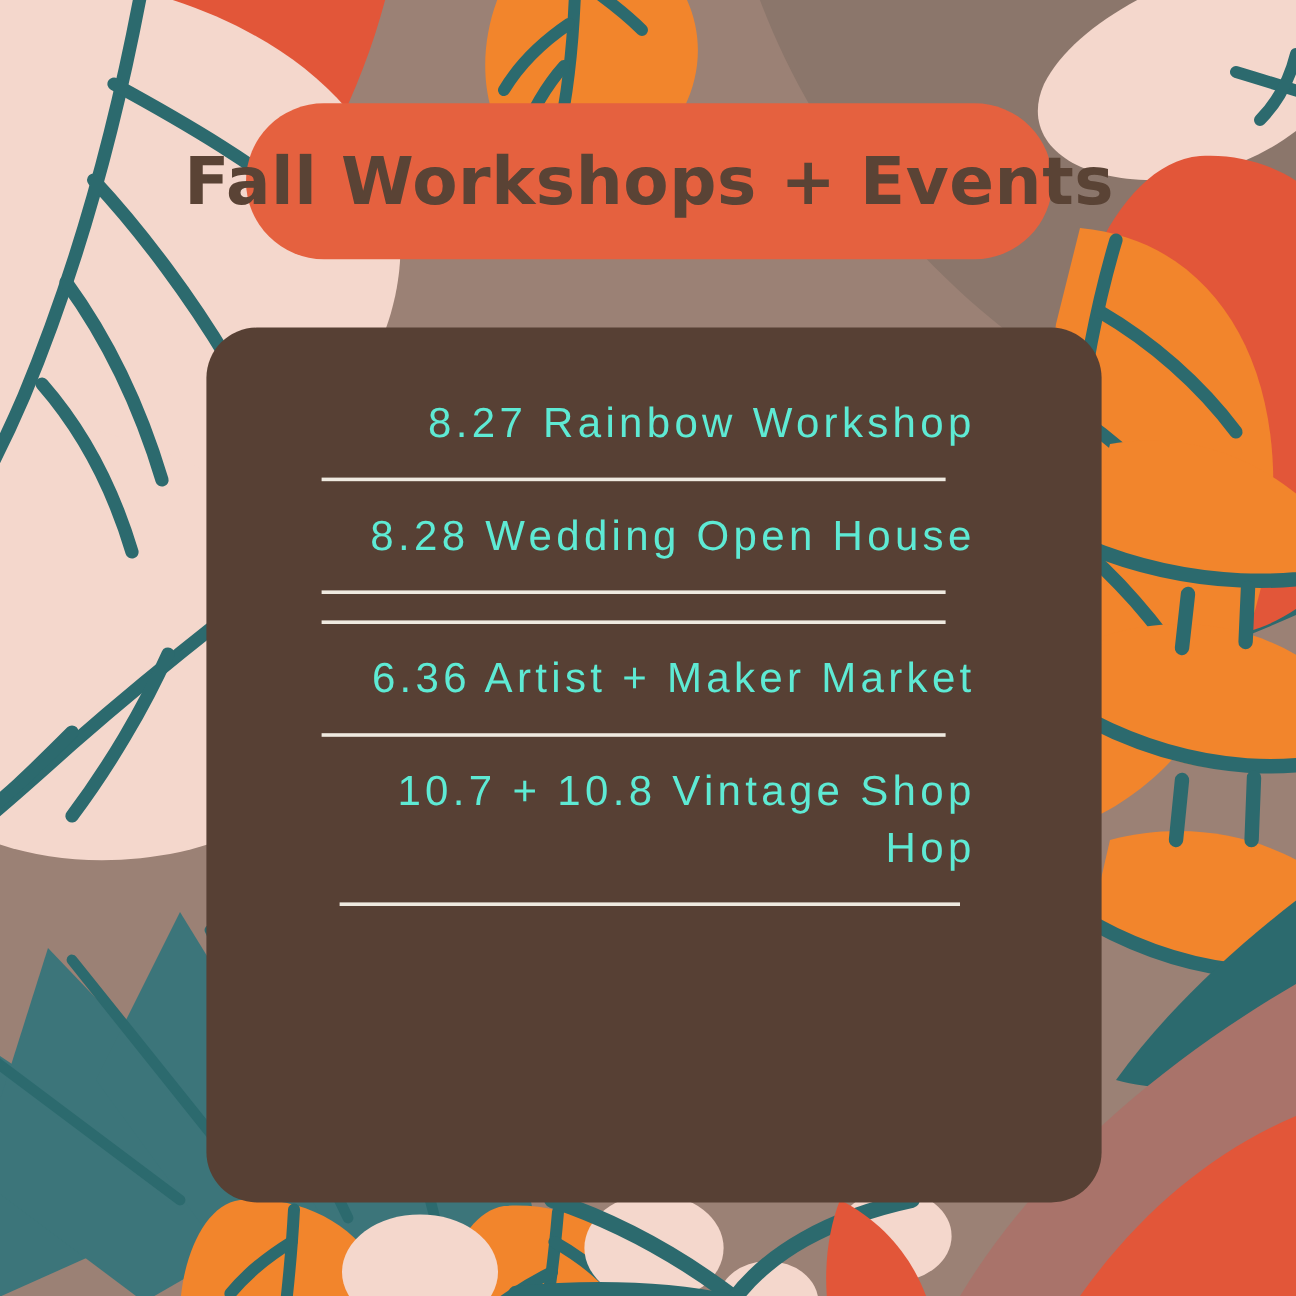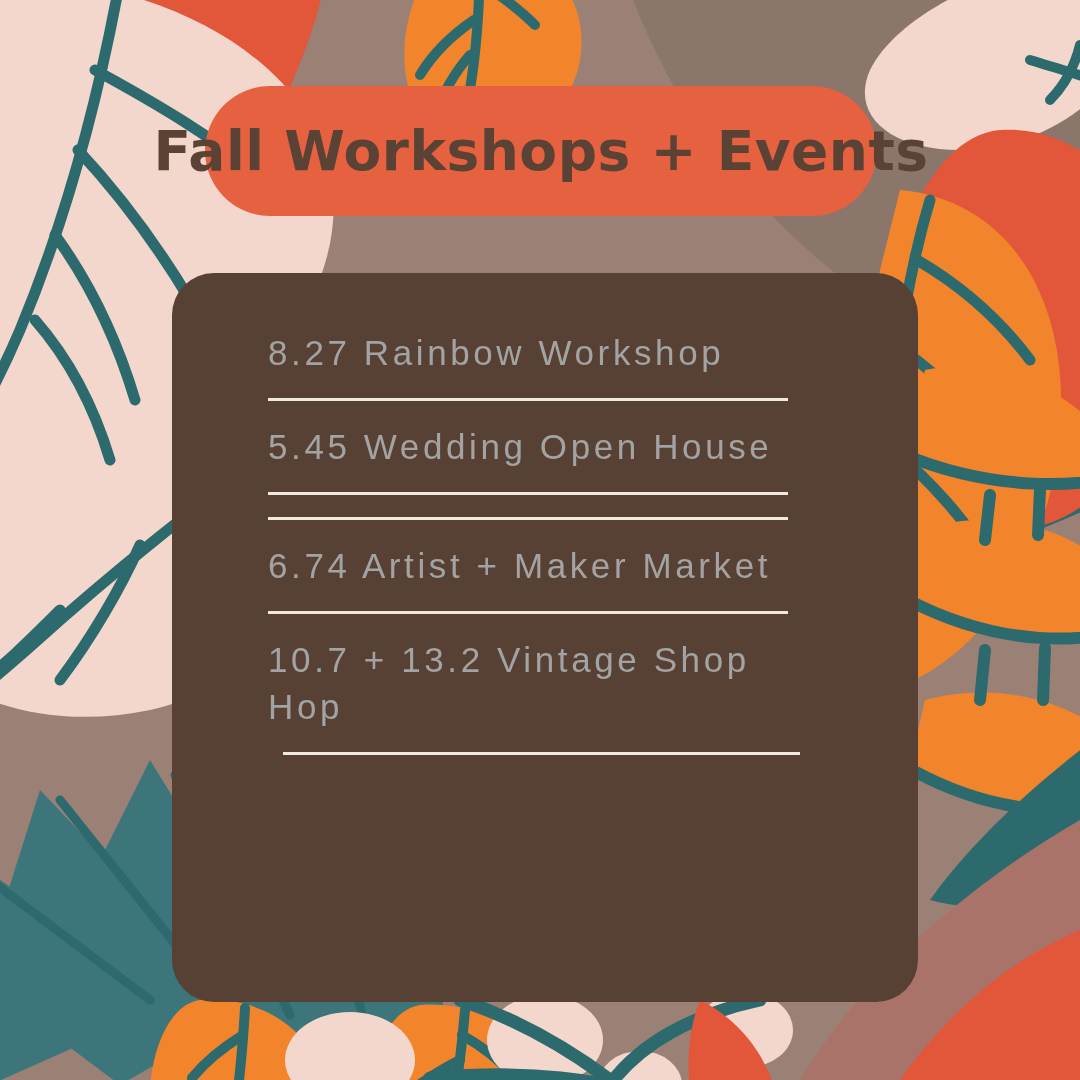--- a/index.html
+++ b/index.html
@@ -64,29 +64,30 @@
   }
   #events-list {
     list-style: none;
     margin: 0;
     padding: 0;
   }
   .event-item {
     padding: 0 0 0 96px;
   }
   .event-text {
-    color: #a3a3a3;
+    color: #5eead4;
     font-family: "Liberation Sans", sans-serif;
     font-size: 35px;
     font-weight: 400;
     letter-spacing: 3.6px;
     line-height: 47px;
     margin: 0;
     padding: 0;
     max-width: 545px;
+    text-align: right;
   }
   .event-divider {
     height: 3px;
     background: #EFEAE0;
     margin: 22px 0 22px 0;
     width: 520px;
   }
   .event-item.last .event-divider {
     margin-left: 15px;
     width: 517px;
@@ -210,30 +211,30 @@
     <span id="title-text">Fall Workshops + Events</span>
   </div>
 
   <div id="events-panel">
     <ul id="events-list">
       <li class="event-item">
         <p class="event-text">8.27 Rainbow Workshop</p>
         <div class="event-divider"></div>
       </li>
       <li class="event-item">
-        <p class="event-text">5.45 Wedding Open House</p>
-        <div class="event-divider"></div>
-      </li>
-      <li class="event-item">
-        <div class="event-divider"></div>
-      </li>
-      <li class="event-item">
-        <p class="event-text">6.74 Artist + Maker Market</p>
+        <p class="event-text">8.28 Wedding Open House</p>
+        <div class="event-divider"></div>
+      </li>
+      <li class="event-item">
+        <div class="event-divider"></div>
+      </li>
+      <li class="event-item">
+        <p class="event-text">6.36 Artist + Maker Market</p>
         <div class="event-divider"></div>
       </li>
       <li class="event-item last">
-        <p class="event-text">10.7 + 13.2 Vintage Shop Hop</p>
+        <p class="event-text">10.7 + 10.8 Vintage Shop Hop</p>
         <div class="event-divider"></div>
       </li>
     </ul>
   </div>
 
 </div>
 
 </body></html>

